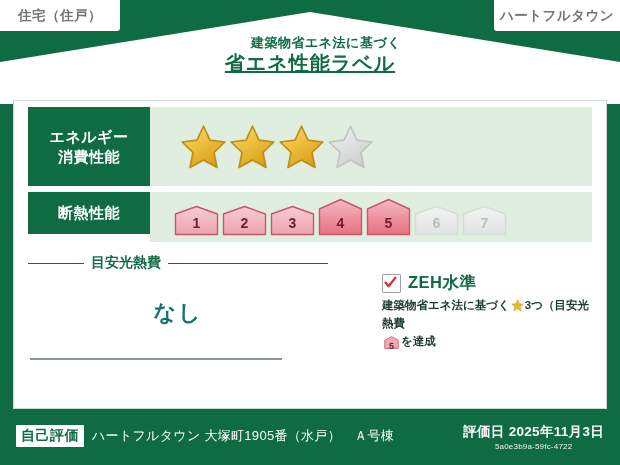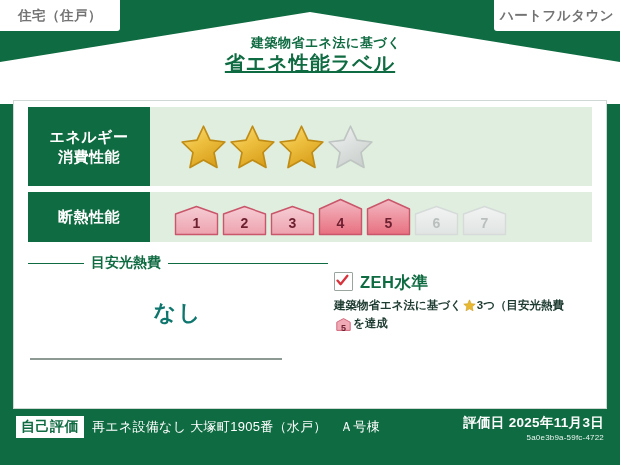--- a/index.html
+++ b/index.html
@@ -63,94 +63,94 @@
     width:122px;flex:0 0 122px;
     font-size:15px;letter-spacing:.5px;
   }
   .row-value{
     flex:1;background:#dfeede;
     display:flex;align-items:center;
     padding-left:30px;
   }
   #row-energy .row-label{height:79px;}
   #row-energy .row-value{height:79px;}
-  #row-insul .row-label{height:50px;}
+  #row-insul .row-label{height:42px;}
   #row-insul .row-value{height:50px;padding-left:24px;}
 
   
   .stars{display:flex;align-items:center;gap:2px;}
   .star{width:47px;height:45px;display:block;}
 
   
   .houses{display:flex;align-items:flex-end;gap:3px;}
   .house{position:relative;display:flex;align-items:flex-end;justify-content:center;}
   .house svg{display:block;}
   .house .hnum{
     position:absolute;left:0;right:0;bottom:5px;
     text-align:center;font-weight:bold;font-size:14px;color:#6d2030;
   }
   .house.off .hnum{color:#b9bfbd;}
 
   
-  #lower{display:flex;margin-top:4px;}
+  #lower{display:flex;margin-top:4px;gap:48px;}
   #cost-col{width:300px;flex:0 0 300px;position:relative;}
   .cost-heading{
     display:flex;align-items:center;gap:7px;
     color:#0f6b41;font-weight:bold;font-size:14px;
     margin-top:6px;
   }
   .cost-heading .rule{flex:1;height:1px;background:#0f6b41;}
   .cost-heading .rule.short{flex:0 0 56px;}
   #cost-value{
     text-align:center;color:#0f766e;font-weight:bold;
     font-size:22px;margin-top:26px;letter-spacing:2px;
   }
   #cost-underline{
     position:absolute;left:2px;width:252px;height:2px;
     background:#8d9a93;top:110px;
   }
 
   #zeh-col{flex:1;padding-left:6px;padding-top:24px;}
-  #zeh-head{display:flex;gap:7px;}
+  #zeh-head{display:flex;align-items:center;gap:7px;}
   .checkbox{
     width:17px;height:17px;border:1.5px solid #9aa5a0;background:#fff;
     position:relative;flex:0 0 17px;border-radius:1px;
   }
   .checkbox svg{position:absolute;left:1px;top:1px;}
   #zeh-title{font-size:16.5px;font-weight:bold;color:#0f6b41;letter-spacing:.5px;}
   #zeh-desc{
     font-size:11.5px;color:#1d3b30;line-height:1.55;margin-top:3px;
     font-weight:bold;letter-spacing:0;
   }
   .inline-star{vertical-align:-3px;margin:0 1px;}
   .inline-house{vertical-align:-4px;margin:0 2px;position:relative;display:inline-block;}
   .inline-house .ihn{
     position:absolute;left:0;right:0;bottom:1px;text-align:center;
     font-size:9px;font-weight:bold;color:#6d2030;
   }
 
   
   #footer{
-    position:absolute;left:0;right:0;bottom:10px;height:56px;
+    position:absolute;left:0;right:0;bottom:1px;height:56px;
     z-index:4;color:#fff;
     display:flex;align-items:center;
     padding:0 16px;box-sizing:border-box;
   }
   #self-eval{
     background:#fff;color:#0f6b41;font-weight:bold;
     font-size:14px;padding:2px 5px;letter-spacing:.5px;
     flex:0 0 auto;
   }
   #property-name{
     font-size:13px;margin-left:8px;font-weight:normal;letter-spacing:.3px;
     white-space:nowrap;
   }
   #footer-right{margin-left:auto;text-align:right;}
   #eval-date{font-size:13.5px;font-weight:bold;letter-spacing:.3px;}
-  #eval-id{font-size:8px;letter-spacing:.2px;margin-top:1px;opacity:.92;}
+  #eval-id{font-size:8px;letter-spacing:.2px;margin-top:1px;opacity:.92;text-align:center;}
 </style>
 </head>
 <body>
 
 <div id="label-root">
 
   <div id="roof">
     <svg viewBox="0 0 620 104" xmlns="http://www.w3.org/2000/svg">
       <polygon points="0,104 0,62 310,12 620,62 620,104" fill="#ffffff"></polygon>
     </svg>
@@ -345,20 +345,20 @@
                 <polygon points="7.5,0.6 14.2,4.2 14.2,12.4 0.8,12.4 0.8,4.2" fill="#f0aab6" stroke="#d4697e" stroke-width="1"></polygon>
               </svg><span class="ihn">5</span></span><span>を達成</span>
         </div>
       </div>
 
     </div>
   </div>
 
   <div id="footer">
     <span id="self-eval">自己評価</span>
-    <span id="property-name">再エネ設備なし 大塚町1905番（水戸）　Ａ号棟</span>
+    <span id="property-name">ハートフルタウン 大塚町1905番（水戸）　Ａ号棟</span>
     <span id="footer-right">
       <span id="eval-date">評価日 2025年11月3日</span>
       <div id="eval-id">5a0e3b9a-59fc-4722</div>
     </span>
   </div>
 
 </div>
 
 </body></html>

